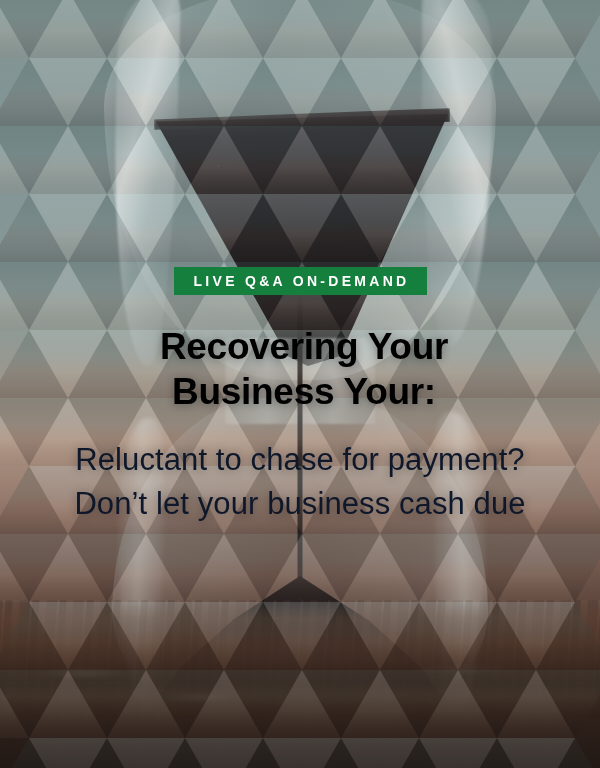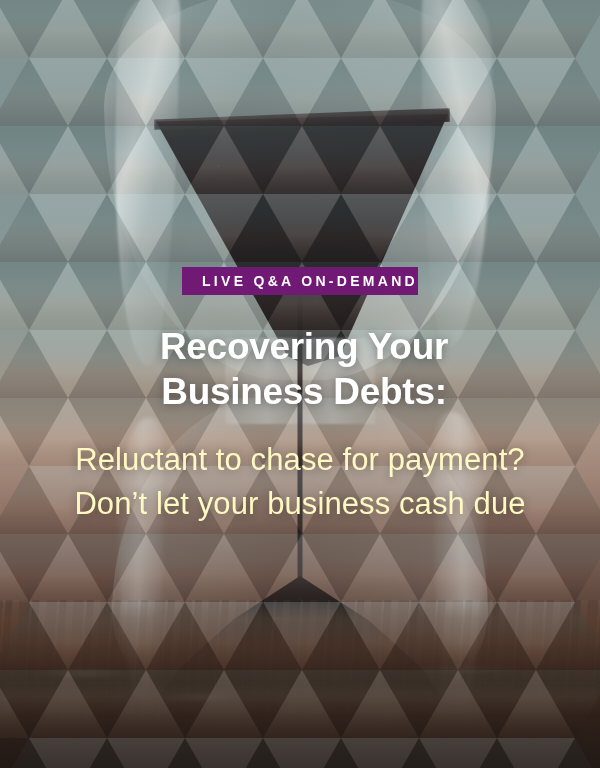--- a/index.html
+++ b/index.html
@@ -348,46 +348,46 @@
     position: absolute;
     inset: 0;
     display: flex;
     flex-direction: column;
     align-items: center;
     padding-top: 267px;
     box-sizing: border-box;
   }
 
   .eyebrow-badge {
-    background: #701a75;
+    background: #15803d;
     color: #ffffff;
     font-size: 14px;
     font-weight: bold;
     letter-spacing: 3.3px;
     line-height: 1;
-    padding: 7px 0 7px 20px;
+    padding: 7px 17px 7px 20px;
     white-space: nowrap;
     text-transform: uppercase;
   }
 
   .headline {
     margin: 29px 0 0 8px;
-    color: #ffffff;
+    color: #000000;
     font-size: 37px;
     font-weight: bold;
     line-height: 1.22;
     text-align: center;
     letter-spacing: -0.3px;
     text-shadow: 0 1px 9px rgba(20,22,24,0.38);
   }
   .headline .hl-line { display: block; }
 
   .subhead {
     margin: 24px 0 0 0;
-    color: #fef9c3;
+    color: #0f172a;
     font-size: 31px;
     font-weight: 300;
     line-height: 1.42;
     text-align: center;
     letter-spacing: 0.1px;
     text-shadow: 0 1px 10px rgba(20,18,18,0.40);
   }
   .subhead .sub-line { display: block; }
 </style>
 </head>
@@ -641,21 +641,21 @@
   </div>
 
   <div class="tone-wash"></div>
 
   <div class="content">
 
     <div class="eyebrow-badge">LIVE Q&amp;A ON-DEMAND</div>
 
     <h1 class="headline">
       <span class="hl-line">Recovering Your</span>
-      <span class="hl-line">Business Debts:</span>
+      <span class="hl-line">Business Your:</span>
     </h1>
 
     <p class="subhead">
       <span class="sub-line">Reluctant to chase for payment?</span>
       <span class="sub-line">Don’t let your business cash due</span>
     </p>
 
   </div>
 </div>
 

